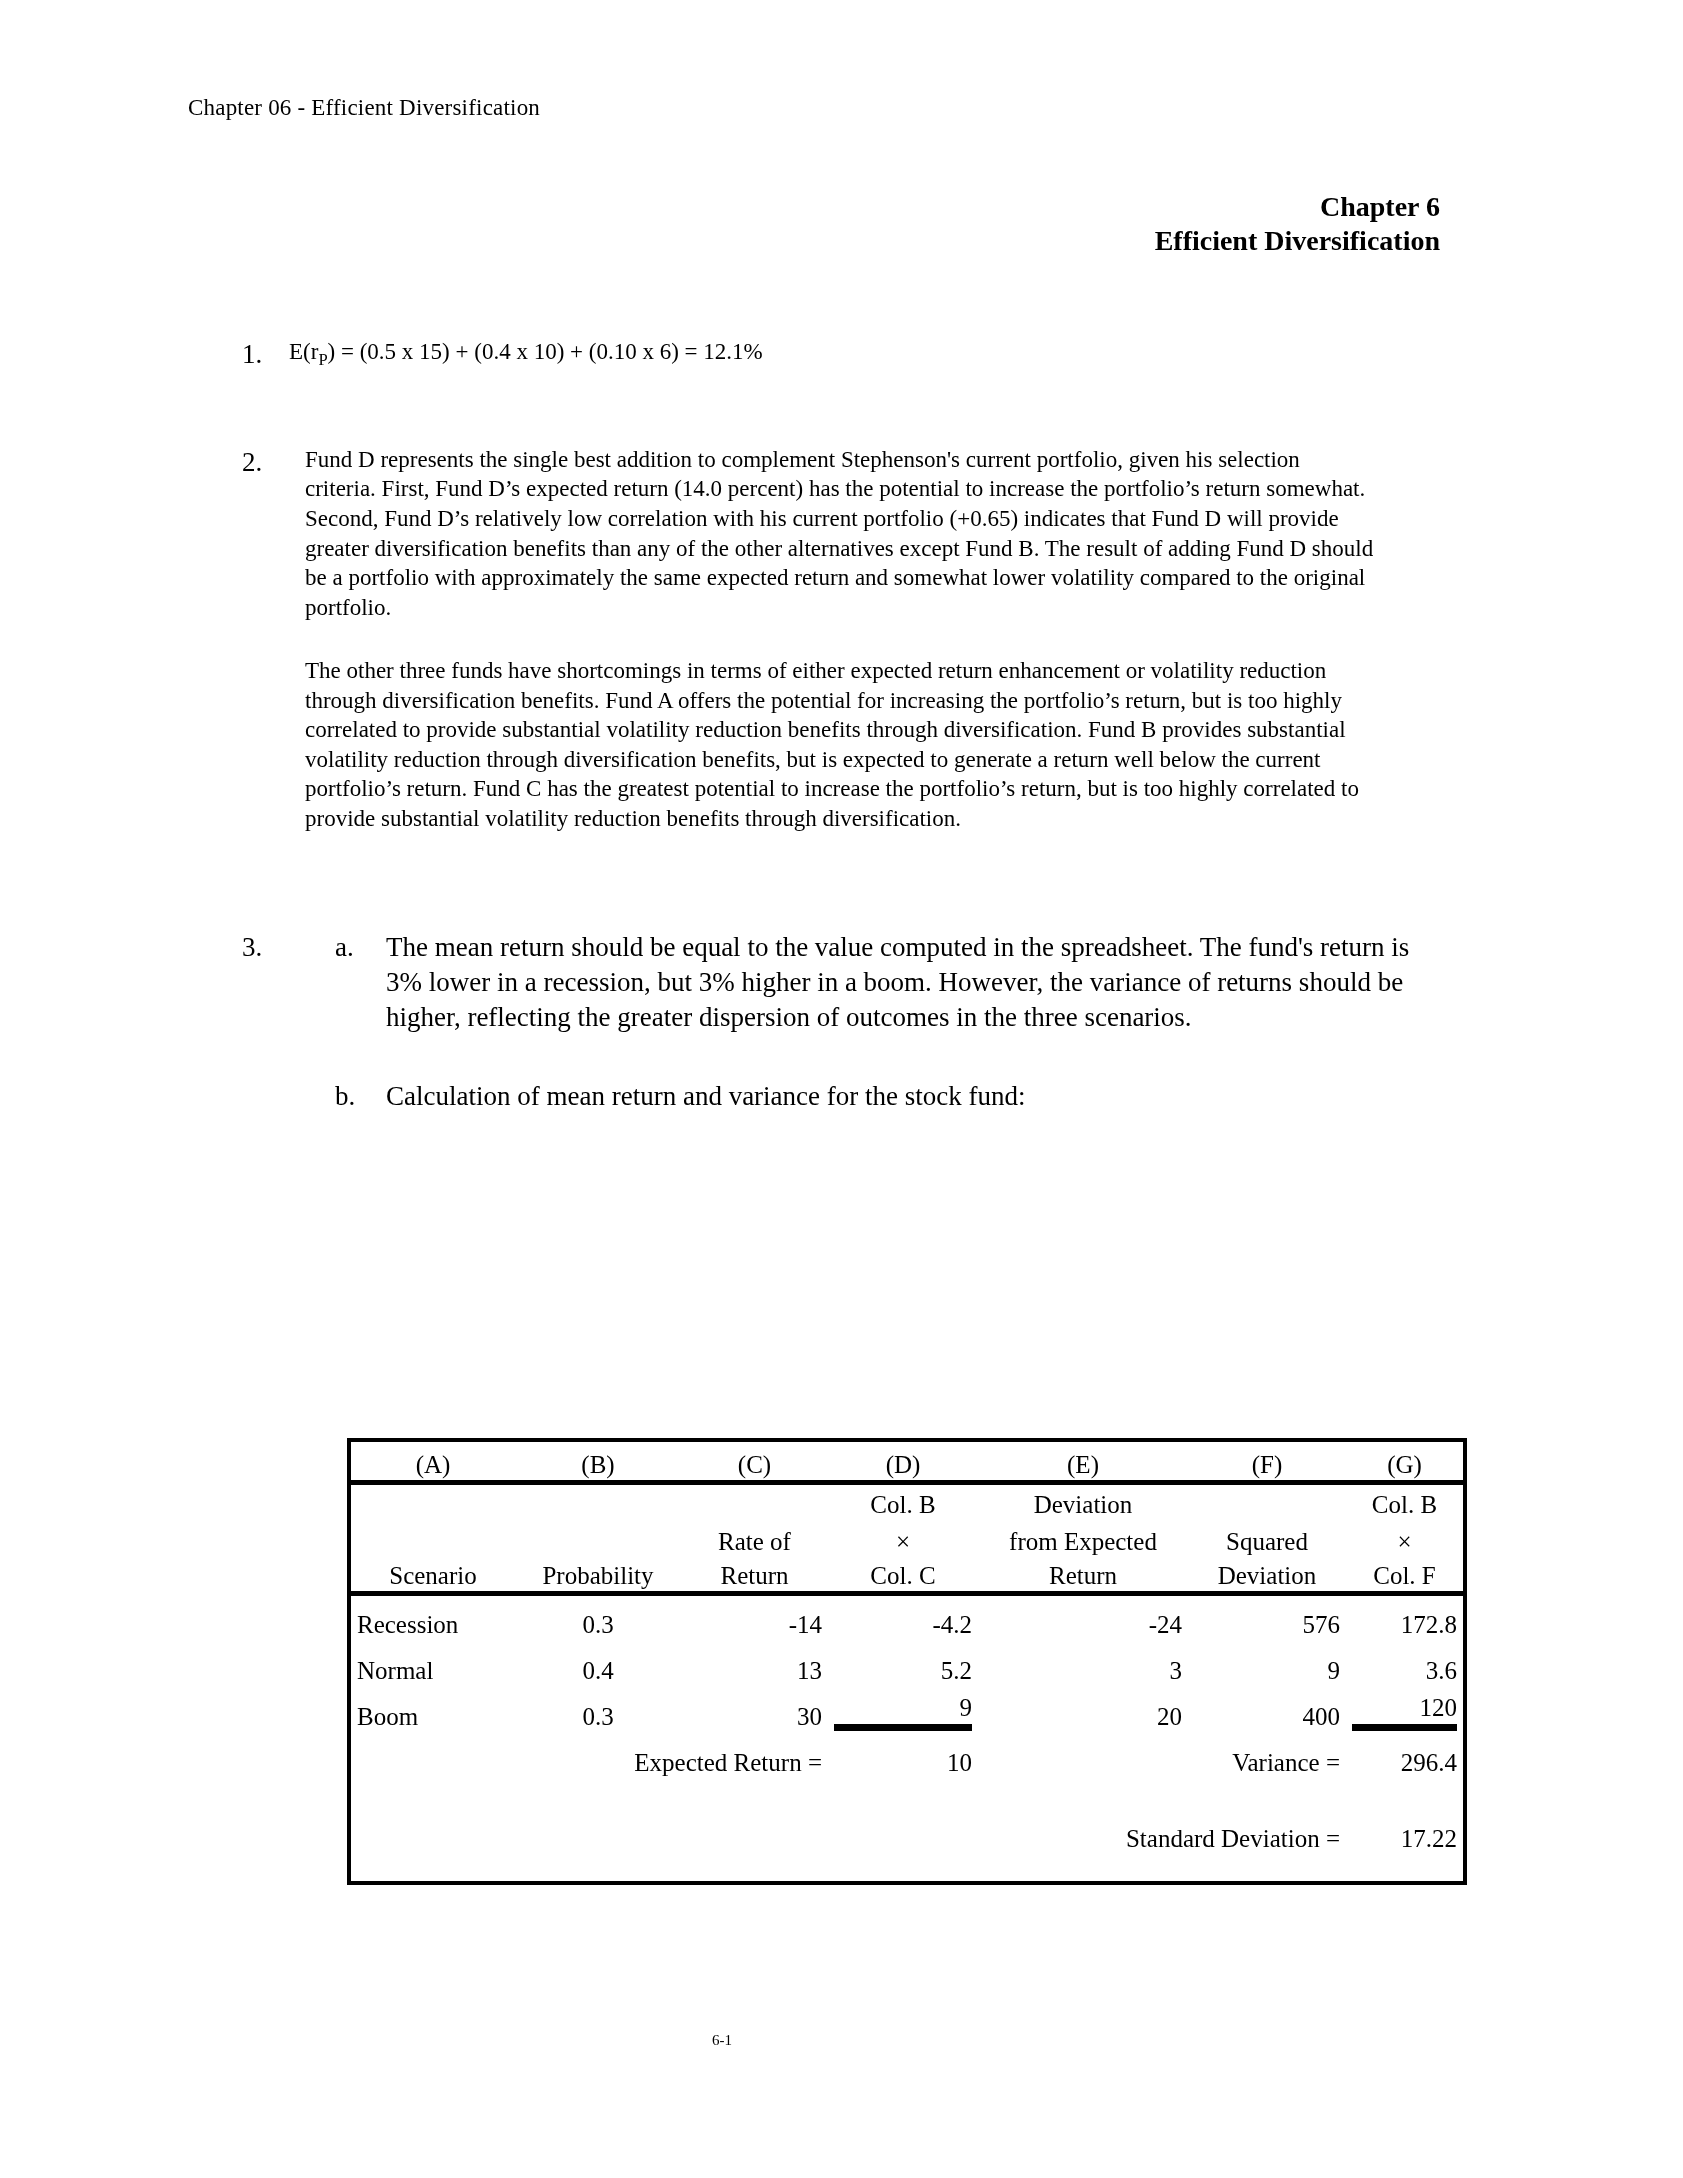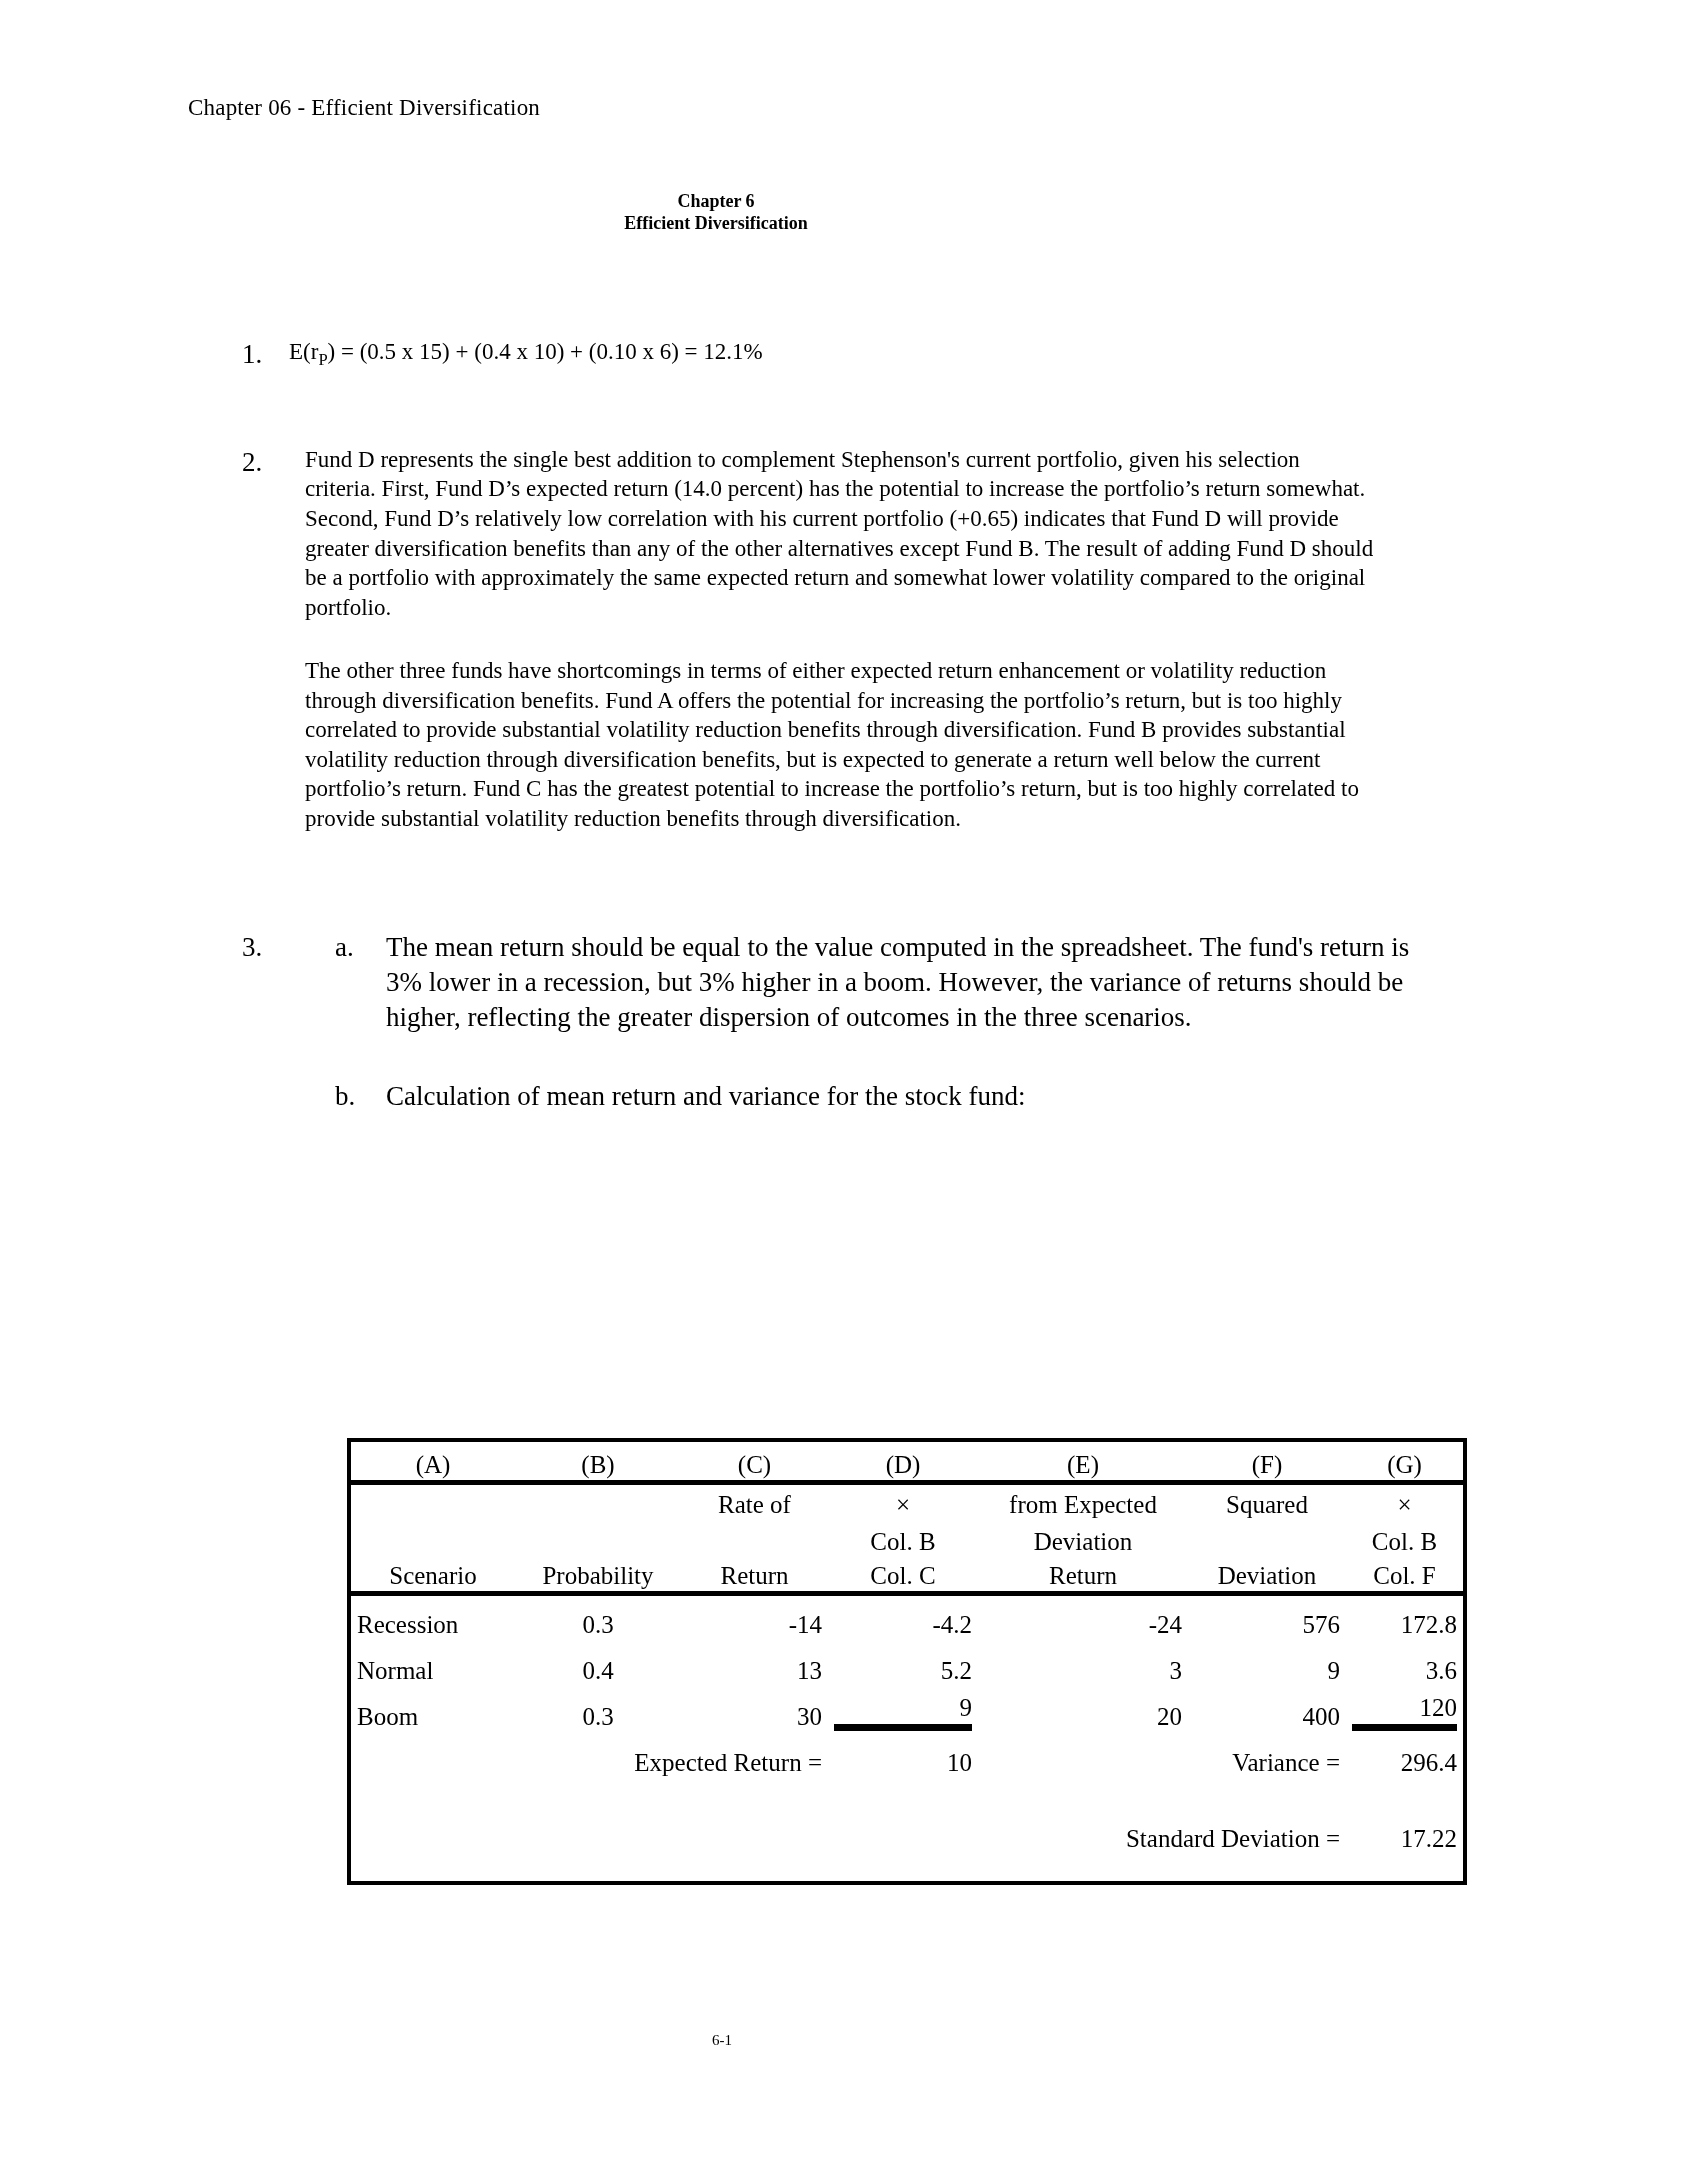--- a/index.html
+++ b/index.html
@@ -26,25 +26,25 @@
     left: 188px;
     top: 95px;
     font-size: 23px;
     letter-spacing: 0.2px;
   }
 
   
   .doc-title {
     position: absolute;
     left: 0;
-    right: 12px;
+    right: 4px;
     top: 190px;
-    text-align: center;
+    text-align: right;
     font-weight: bold;
-    font-size: 18px;
+    font-size: 28px;
     line-height: 1.23;
   }
   .doc-title .line2 { display: block; }
 
   
   .content {
     position: absolute;
     left: 0;
     top: 337px;
     width: 1683px;
@@ -213,35 +213,35 @@
           <td class="ctr">(C)</td>
           <td class="ctr">(D)</td>
           <td class="ctr">(E)</td>
           <td class="ctr">(F)</td>
           <td class="ctr">(G)</td>
         </tr>
 
         <tr>
           <td class="ctr"></td>
           <td class="ctr"></td>
+          <td class="ctr"></td>
+          <td class="ctr">Col. B</td>
+          <td class="ctr">Deviation</td>
+          <td class="ctr"></td>
+          <td class="ctr">Col. B</td>
+        </tr>
+
+        <tr>
+          <td class="ctr"></td>
+          <td class="ctr"></td>
           <td class="ctr">Rate of</td>
           <td class="ctr">×</td>
           <td class="ctr">from Expected</td>
           <td class="ctr">Squared</td>
           <td class="ctr">×</td>
-        </tr>
-
-        <tr>
-          <td class="ctr"></td>
-          <td class="ctr"></td>
-          <td class="ctr"></td>
-          <td class="ctr">Col. B</td>
-          <td class="ctr">Deviation</td>
-          <td class="ctr"></td>
-          <td class="ctr">Col. B</td>
         </tr>
 
         <tr class="head-last">
           <td class="ctr">Scenario</td>
           <td class="ctr">Probability</td>
           <td class="ctr">Return</td>
           <td class="ctr">Col. C</td>
           <td class="ctr">Return</td>
           <td class="ctr">Deviation</td>
           <td class="ctr">Col. F</td>

